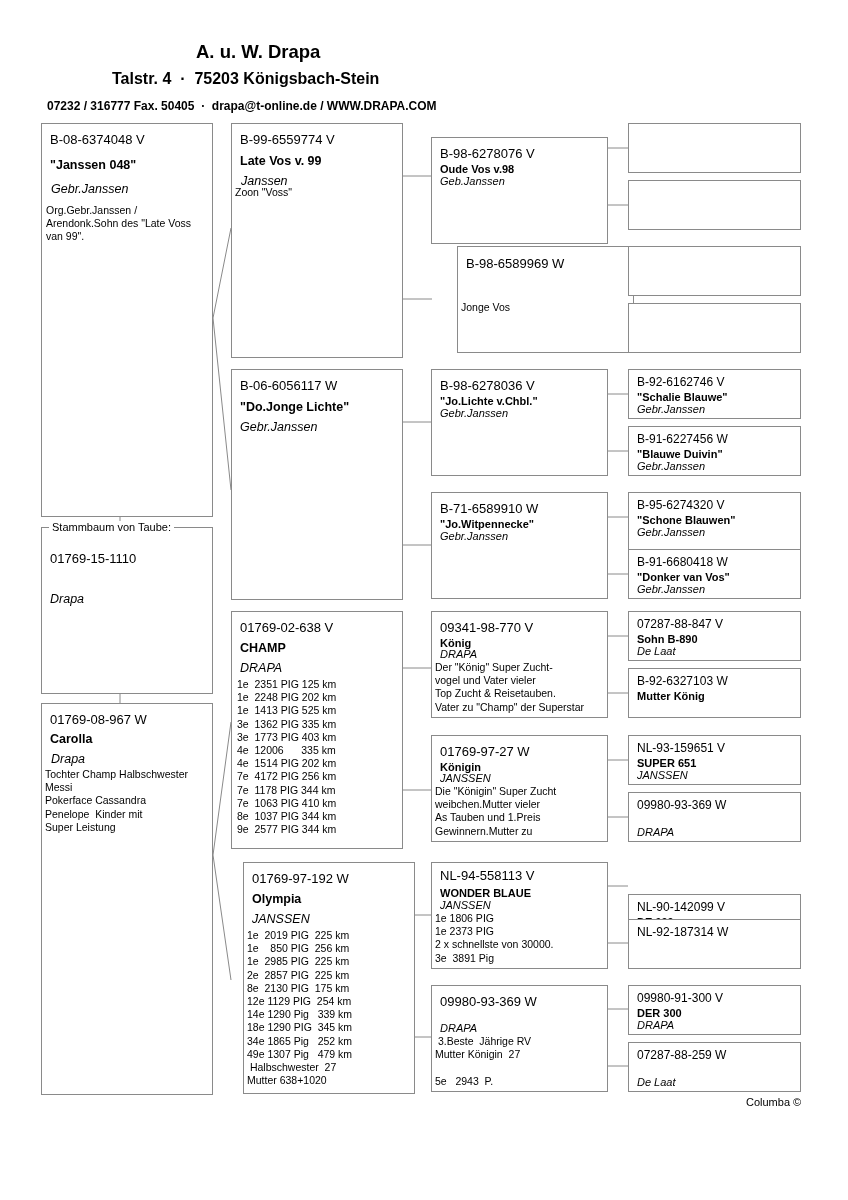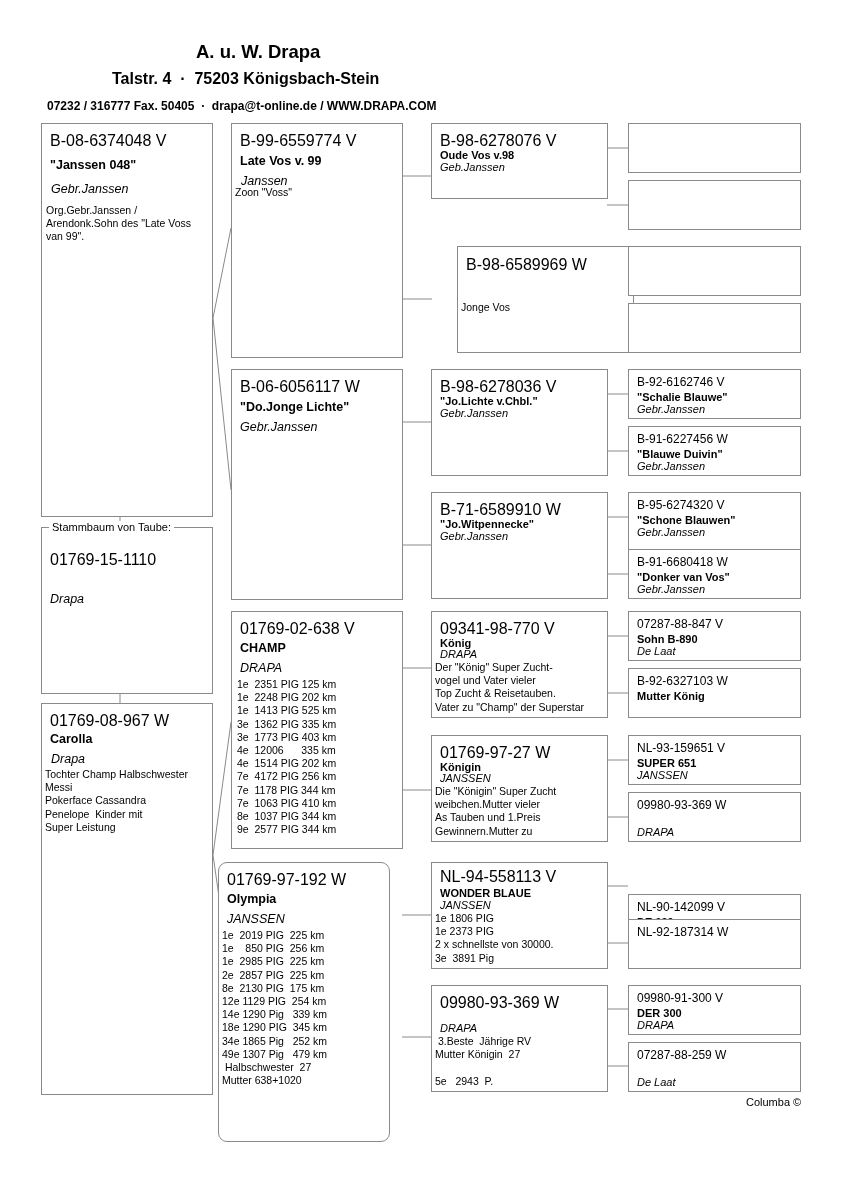--- a/index.html
+++ b/index.html
@@ -1,20 +1,20 @@
 <!DOCTYPE html>
 <html><head>
 <meta charset="utf-8">
 <style>
   html, body { margin:0; padding:0; background:#ffffff; }
   body { width:848px; height:1200px; position:relative; font-family:"Liberation Sans", sans-serif; color:#000; overflow:hidden; }
   .hdr { position:absolute; font-weight:bold; white-space:nowrap; }
   .box { position:absolute; border:1px solid #8a8a8a; background:#fff; box-sizing:border-box; }
   .t { position:absolute; white-space:nowrap; line-height:1; }
-  .ring { font-size:16px; }
+  .ring { font-size:13px; }
   .ring-s { font-size:12px; }
   .name-l { font-size:12.5px; font-weight:bold; }
   .name-s { font-size:11px; font-weight:bold; }
   .breeder-l { font-size:12.5px; font-style:italic; }
   .breeder-s { font-size:11px; font-style:italic; }
   .note { font-size:10.5px; line-height:13.2px; white-space:pre; }
   svg.conn { position:absolute; left:0; top:0; }
   .legend { position:absolute; font-size:11px; background:#fff; padding:0 3px; }
 </style>
 </head>
@@ -116,41 +116,41 @@
     <div class="note">4e  12006      335 km</div>
     <div class="note">4e  1514 PIG 202 km</div>
     <div class="note">7e  4172 PIG 256 km</div>
     <div class="note">7e  1178 PIG 344 km</div>
     <div class="note">7e  1063 PIG 410 km</div>
     <div class="note">8e  1037 PIG 344 km</div>
     <div class="note">9e  2577 PIG 344 km</div>
   </div>
 </div>
 
-<div class="box" style="left:218px; top:862px; width:172px; height:280px;border-radius:9px;">
+<div class="box" style="left:243px; top:862px; width:172px; height:232px;">
   <div class="t ring" style="left:8px; top:9px;">01769-97-192 W</div>
   <div class="t name-l" style="left:8px; top:30px;">Olympia</div>
   <div class="t breeder-l" style="left:8px; top:50px;">JANSSEN</div>
   <div class="t" style="left:3px; top:66px;">
     <div class="note">1e  2019 PIG  225 km</div>
     <div class="note">1e    850 PIG  256 km</div>
     <div class="note">1e  2985 PIG  225 km</div>
     <div class="note">2e  2857 PIG  225 km</div>
     <div class="note">8e  2130 PIG  175 km</div>
     <div class="note">12e 1129 PIG  254 km</div>
     <div class="note">14e 1290 Pig   339 km</div>
     <div class="note">18e 1290 PIG  345 km</div>
     <div class="note">34e 1865 Pig   252 km</div>
     <div class="note">49e 1307 Pig   479 km</div>
     <div class="note"> Halbschwester  27</div>
     <div class="note">Mutter 638+1020</div>
   </div>
 </div>
 
-<div class="box" style="left:431px; top:123px; width:177px; height:76px;">
+<div class="box" style="left:431px; top:137px; width:177px; height:107px;">
   <div class="t ring" style="left:8px; top:9px;">B-98-6278076 V</div>
   <div class="t name-s" style="left:8px; top:26px;">Oude Vos v.98</div>
   <div class="t breeder-s" style="left:8px; top:38px;">Geb.Janssen</div>
 </div>
 
 <div class="box" style="left:431px; top:246px; width:177px; height:107px;margin-left:26px;">
   <div class="t ring" style="left:8px; top:10px;">B-98-6589969 W</div>
   <div class="t note" style="left:3px; top:54px;">Jonge Vos</div>
 </div>
 

